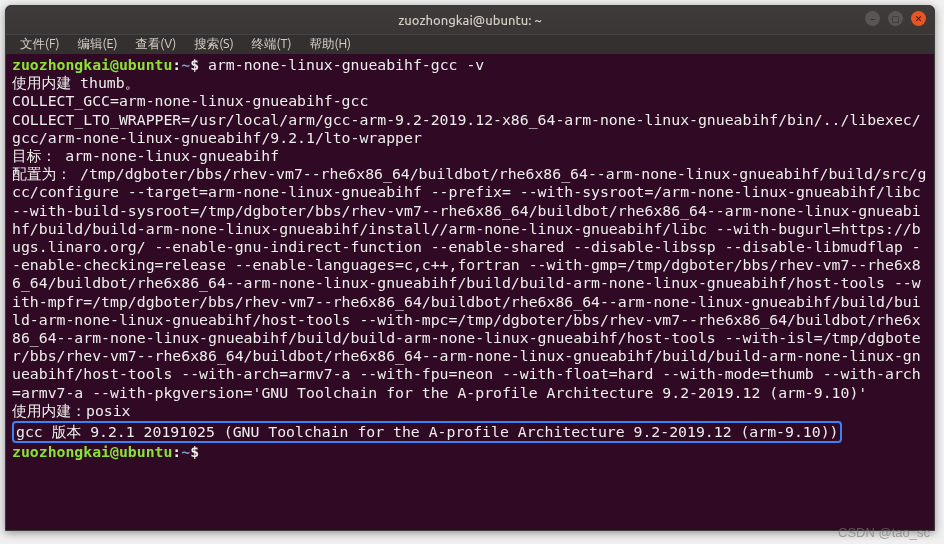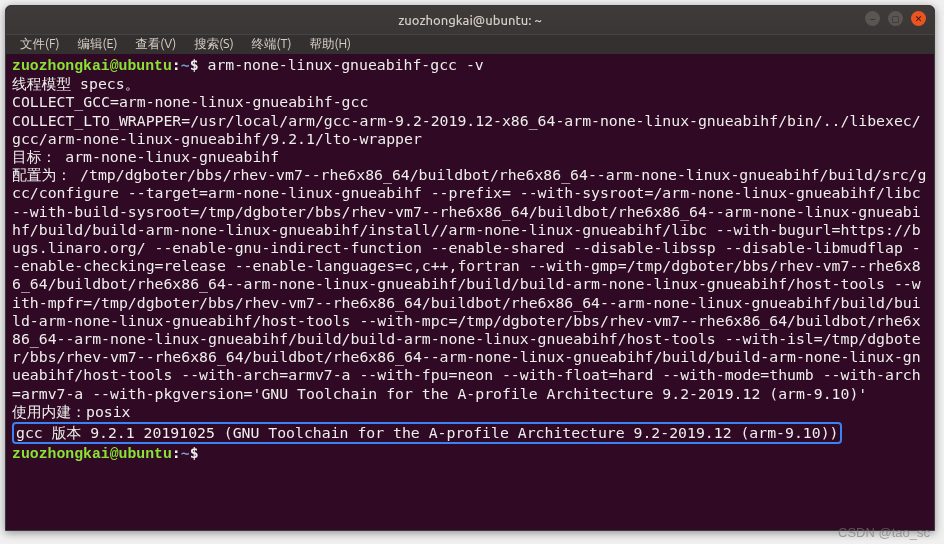--- a/index.html
+++ b/index.html
@@ -69,21 +69,21 @@
     flex: 1;
     background: #300a24;
     color: #eeeeec;
     font-size: 14.8px;
     line-height: 18.2px;
     padding: 2px 6px 4px 6px;
     white-space: pre-wrap;
     word-break: break-all;
     overflow: hidden;
   }
-  .prompt-user { color: #8ae234; font-weight: bold; font-family: Liberation Mono, monospace; }
+  .prompt-user { color: #8ae234; font-weight: bold; }
   .prompt-colon { color: #eeeeec; font-weight: bold; }
   .prompt-path { color: #729fcf; font-weight: bold; }
   .highlight {
     display: inline-block;
     border: 2px solid #3b82f6;
     padding: 0 2px;
     border-radius: 4px;
     margin-top: 1px;
   }
   .watermark {
@@ -112,21 +112,21 @@
   <div class="menubar">
     <span class="menu-item">文件(F)</span>
     <span class="menu-item">编辑(E)</span>
     <span class="menu-item">查看(V)</span>
     <span class="menu-item">搜索(S)</span>
     <span class="menu-item">终端(T)</span>
     <span class="menu-item">帮助(H)</span>
   </div>
 
   <div class="terminal"><span class="prompt-user">zuozhongkai@ubuntu</span><span class="prompt-colon">:</span><span class="prompt-path">~</span><span class="prompt-colon">$</span> <span>arm-none-linux-gnueabihf-gcc -v</span>
-<span>线程模型 specs。</span>
+<span>使用内建 thumb。</span>
 <span>COLLECT_GCC=arm-none-linux-gnueabihf-gcc</span>
 <span>COLLECT_LTO_WRAPPER=/usr/local/arm/gcc-arm-9.2-2019.12-x86_64-arm-none-linux-gnueabihf/bin/../libexec/gcc/arm-none-linux-gnueabihf/9.2.1/lto-wrapper</span>
 <span>目标： arm-none-linux-gnueabihf</span>
 <span>配置为： /tmp/dgboter/bbs/rhev-vm7--rhe6x86_64/buildbot/rhe6x86_64--arm-none-linux-gnueabihf/build/src/gcc/configure --target=arm-none-linux-gnueabihf --prefix= --with-sysroot=/arm-none-linux-gnueabihf/libc --with-build-sysroot=/tmp/dgboter/bbs/rhev-vm7--rhe6x86_64/buildbot/rhe6x86_64--arm-none-linux-gnueabihf/build/build-arm-none-linux-gnueabihf/install//arm-none-linux-gnueabihf/libc --with-bugurl=https://bugs.linaro.org/ --enable-gnu-indirect-function --enable-shared --disable-libssp --disable-libmudflap --enable-checking=release --enable-languages=c,c++,fortran --with-gmp=/tmp/dgboter/bbs/rhev-vm7--rhe6x86_64/buildbot/rhe6x86_64--arm-none-linux-gnueabihf/build/build-arm-none-linux-gnueabihf/host-tools --with-mpfr=/tmp/dgboter/bbs/rhev-vm7--rhe6x86_64/buildbot/rhe6x86_64--arm-none-linux-gnueabihf/build/build-arm-none-linux-gnueabihf/host-tools --with-mpc=/tmp/dgboter/bbs/rhev-vm7--rhe6x86_64/buildbot/rhe6x86_64--arm-none-linux-gnueabihf/build/build-arm-none-linux-gnueabihf/host-tools --with-isl=/tmp/dgboter/bbs/rhev-vm7--rhe6x86_64/buildbot/rhe6x86_64--arm-none-linux-gnueabihf/build/build-arm-none-linux-gnueabihf/host-tools --with-arch=armv7-a --with-fpu=neon --with-float=hard --with-mode=thumb --with-arch=armv7-a --with-pkgversion='GNU Toolchain for the A-profile Architecture 9.2-2019.12 (arm-9.10)'</span>
 <span>使用内建：posix</span>
 <span class="highlight"><span>gcc 版本 9.2.1 20191025 (GNU Toolchain for the A-profile Architecture 9.2-2019.12 (arm-9.10))</span></span>
 <span class="prompt-user">zuozhongkai@ubuntu</span><span class="prompt-colon">:</span><span class="prompt-path">~</span><span class="prompt-colon">$</span> </div>
 
 </div>
 

